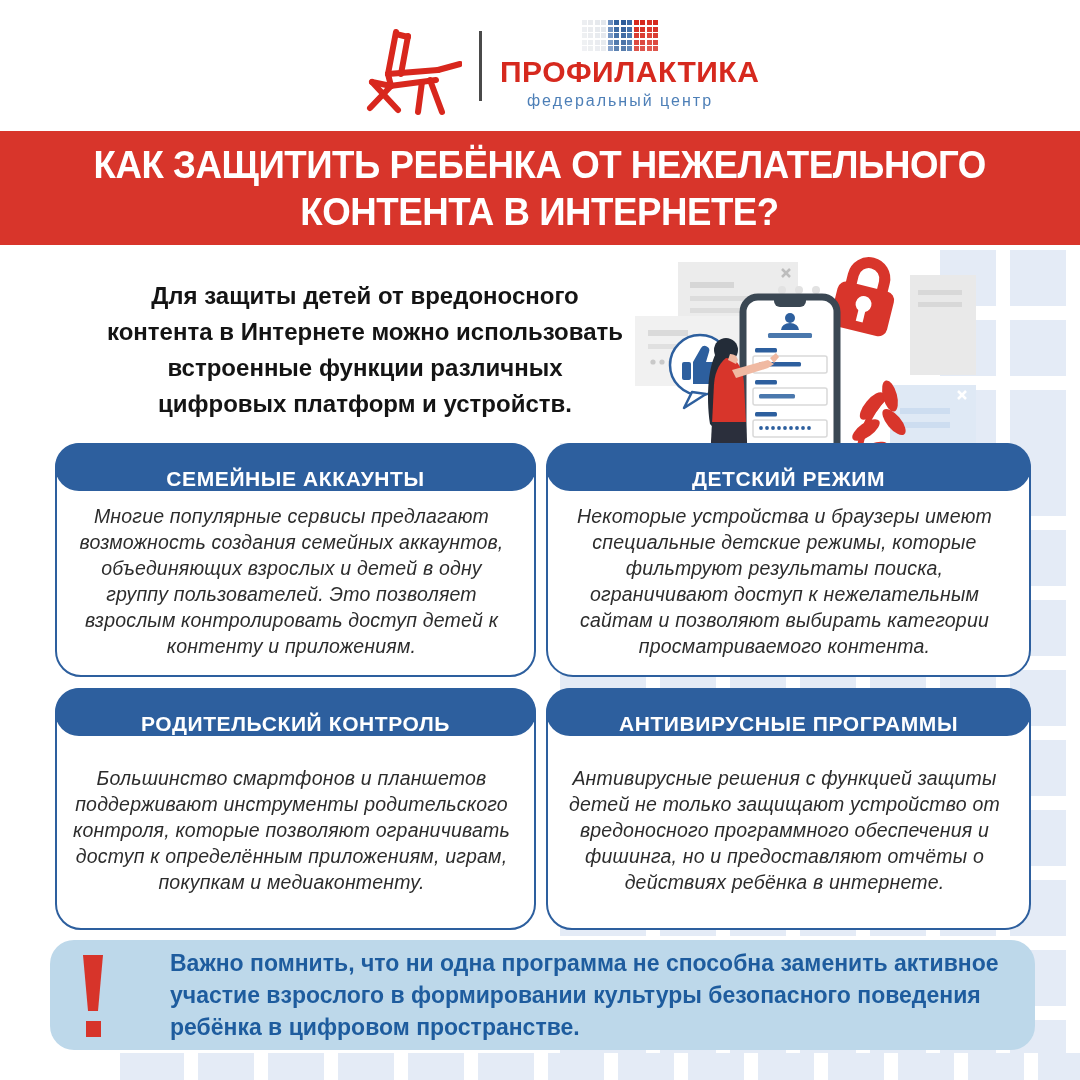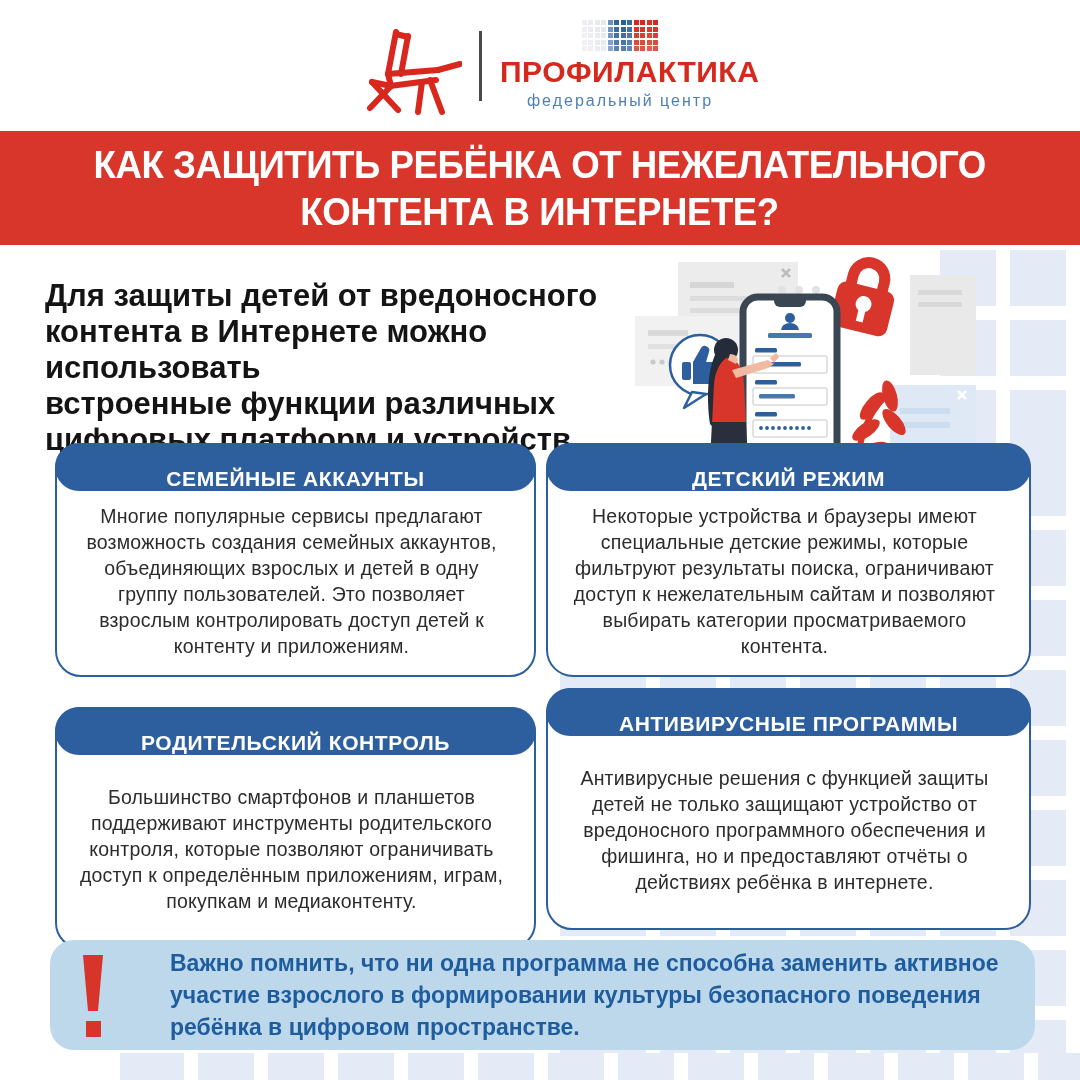--- a/index.html
+++ b/index.html
@@ -31,36 +31,36 @@
   .brand-sub{font-size:16px;font-weight:400;color:#4d7fb7;letter-spacing:2px;margin-top:5px;}
 
   
   .banner{position:absolute;left:0;top:131px;width:1080px;height:114px;background:#d8352b;z-index:2;
           display:flex;flex-direction:column;justify-content:center;align-items:center;}
   .banner-title{color:#ffffff;font-weight:800;font-size:39px;line-height:47px;text-align:center;
                 transform:scaleX(.94);letter-spacing:-.5px;white-space:nowrap;}
 
   
   .intro{position:absolute;left:45px;top:278px;width:640px;z-index:2;
-         font-size:31px;font-weight:700;color:#141414;line-height:36px;}
+         font-size:24px;font-weight:700;color:#141414;line-height:36px;text-align:center;}
 
   
   .illustration{position:absolute;left:622px;top:246px;width:360px;height:215px;z-index:1;}
 
   
   .card{position:absolute;z-index:2;background:#ffffff;border:2px solid #2d5f9e;border-radius:26px;
         display:flex;flex-direction:column;box-sizing:border-box;}
   .card-header{flex:0 0 48px;margin:-2px -2px 0 -2px;background:#2d5f9e;border-radius:24px;
         display:flex;align-items:flex-end;justify-content:center;}
   .card-title{color:#ffffff;font-size:21px;font-weight:800;letter-spacing:.6px;}
-  .card-body{flex:1;display:flex;align-items:center;justify-content:center;padding:6px 24px 10px 16px;}
+  .card-body{flex:1;display:flex;align-items:center;justify-content:center;padding:6px 24px 10px 16px;font-style:italic;}
   .card-text{font-size:19.5px;color:#2c2c2c;line-height:26px;text-align:center;letter-spacing:.2px;}
   .card1{left:55px;top:443px;width:481px;height:234px;}
   .card2{left:546px;top:443px;width:485px;height:234px;border-radius:27px;}
-  .card3{left:55px;top:688px;width:481px;height:242px;margin-top:19px;}
+  .card3{left:55px;top:688px;width:481px;height:242px;}
   .card4{left:546px;top:688px;width:485px;height:242px;}
 
   
   .note{position:absolute;z-index:2;left:50px;top:940px;width:985px;height:110px;
         background:#bdd8ea;border-radius:24px;box-sizing:border-box;}
   .excl{position:absolute;left:28px;top:15px;}
   .note-text{position:absolute;left:120px;top:50%;transform:translateY(-50%);width:880px;
         color:#1e5c9e;font-size:23px;font-weight:800;line-height:32px;}
 </style>
 </head>

